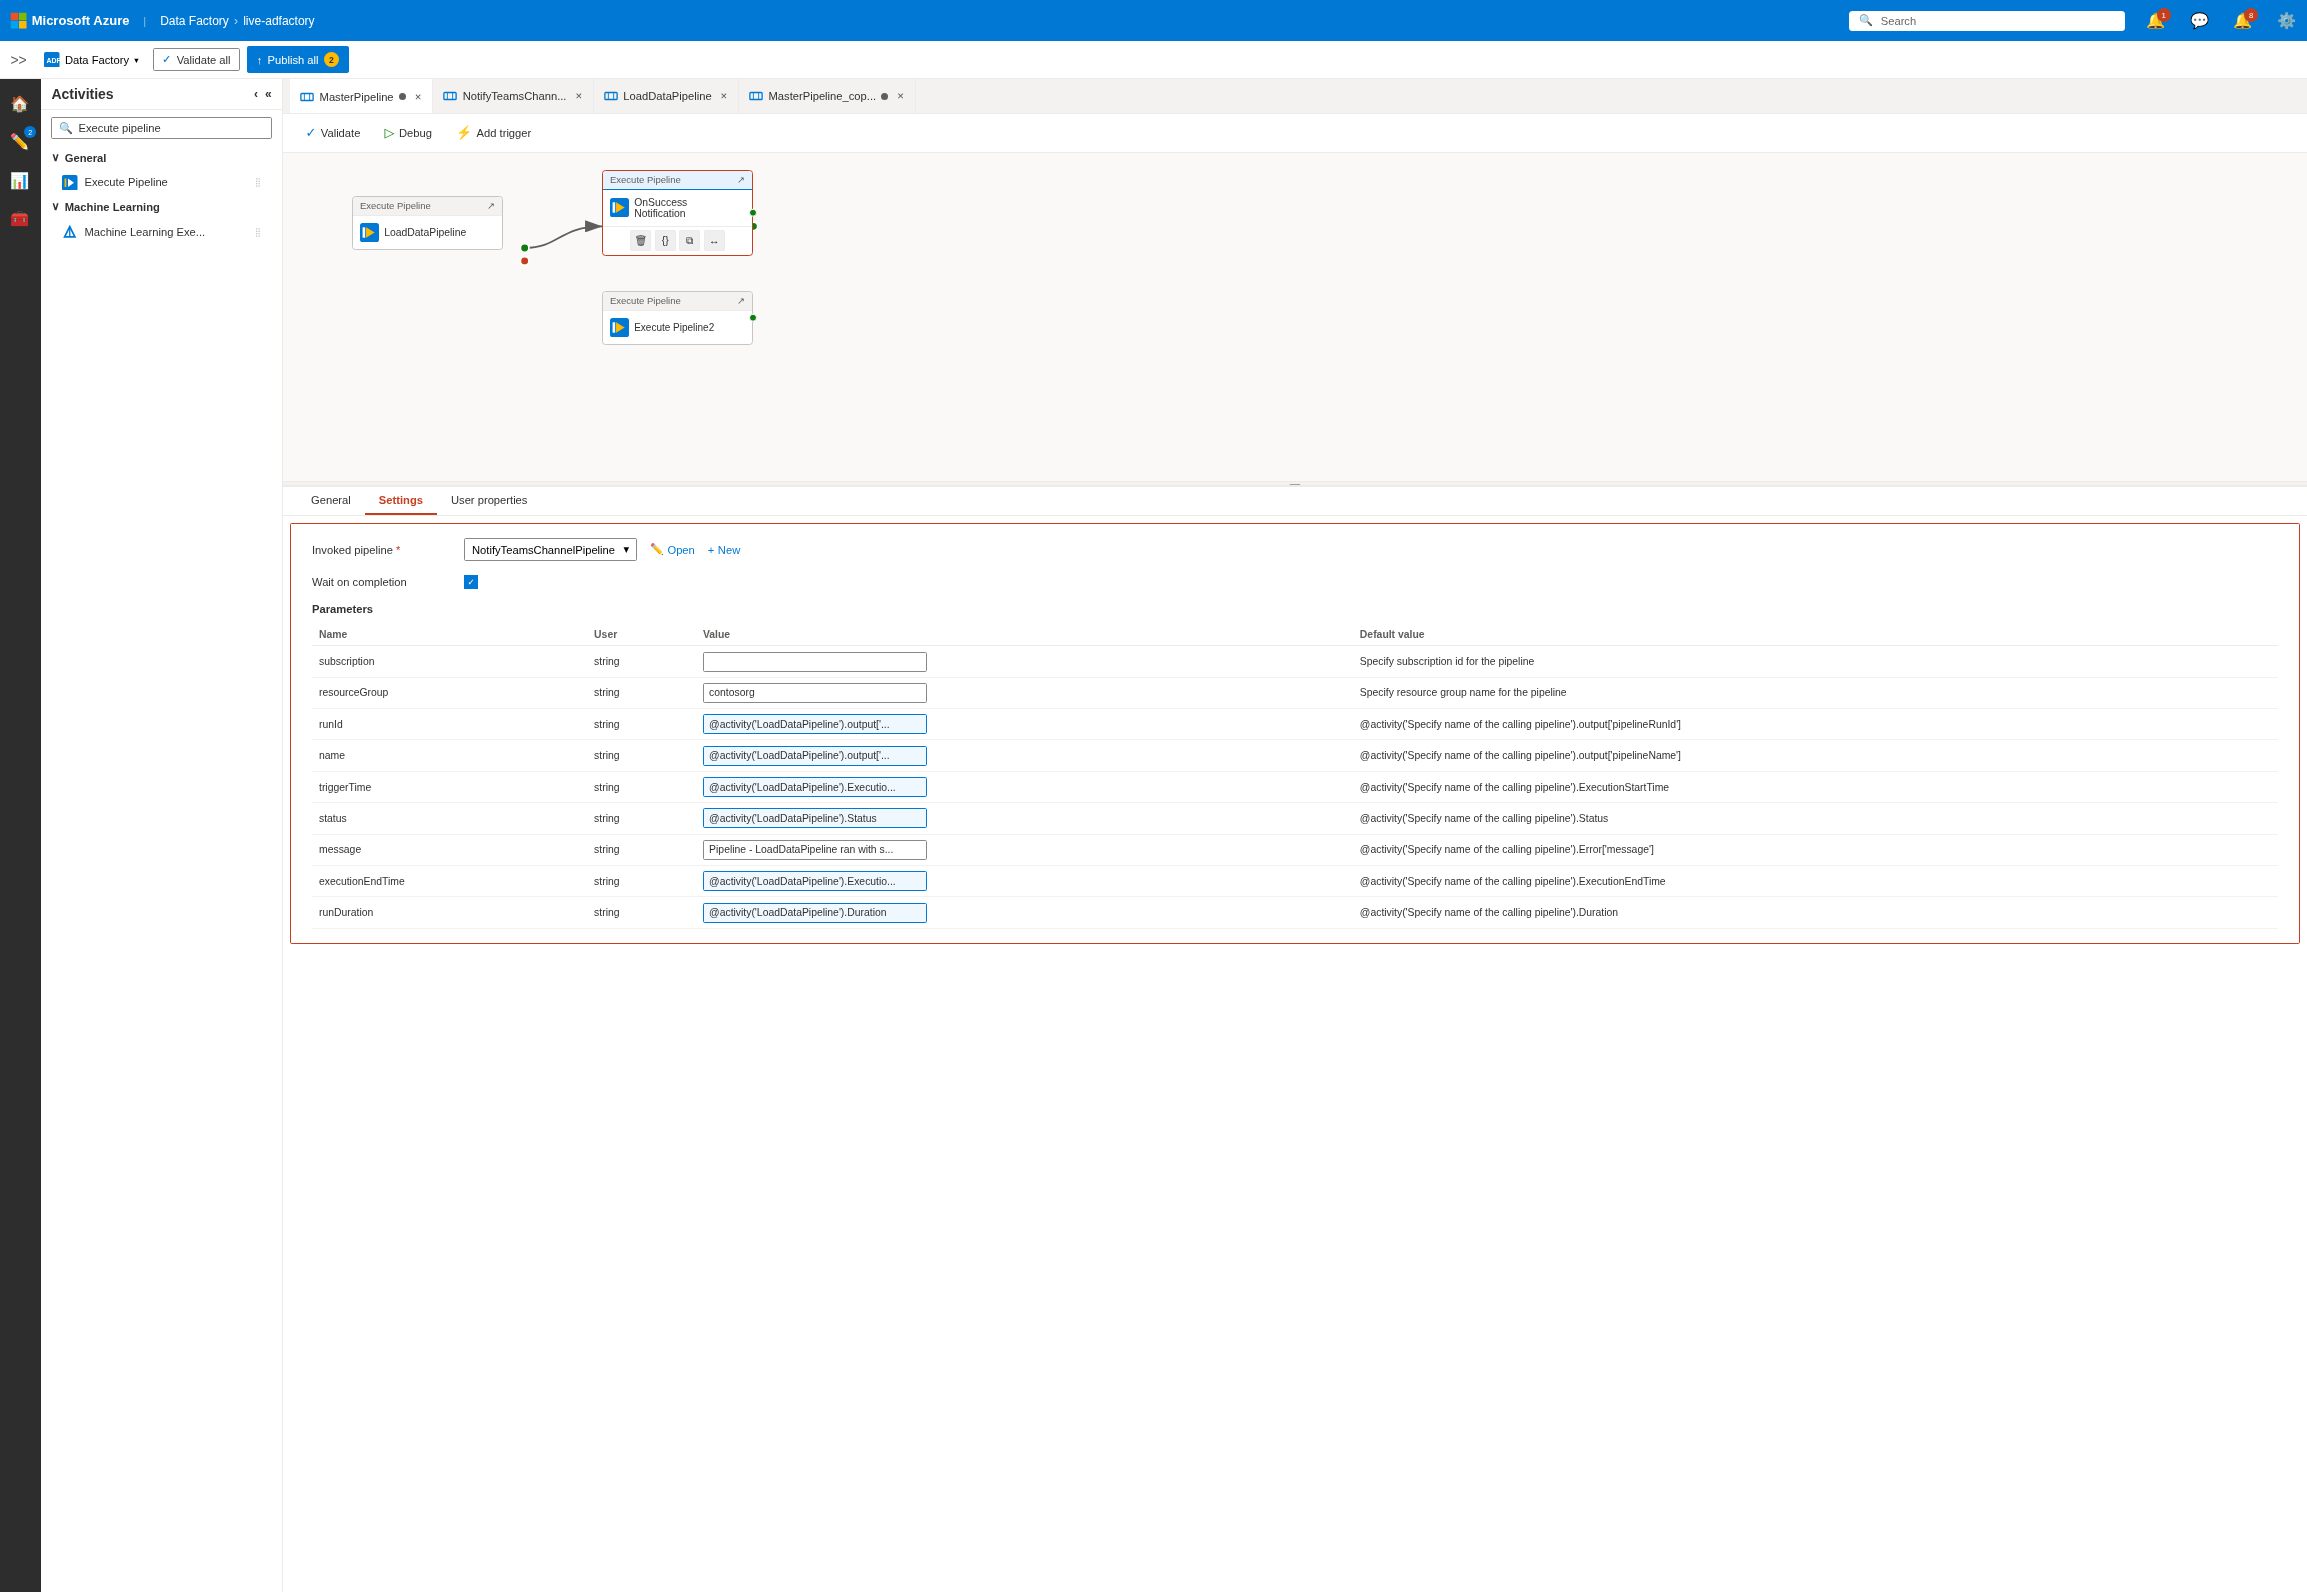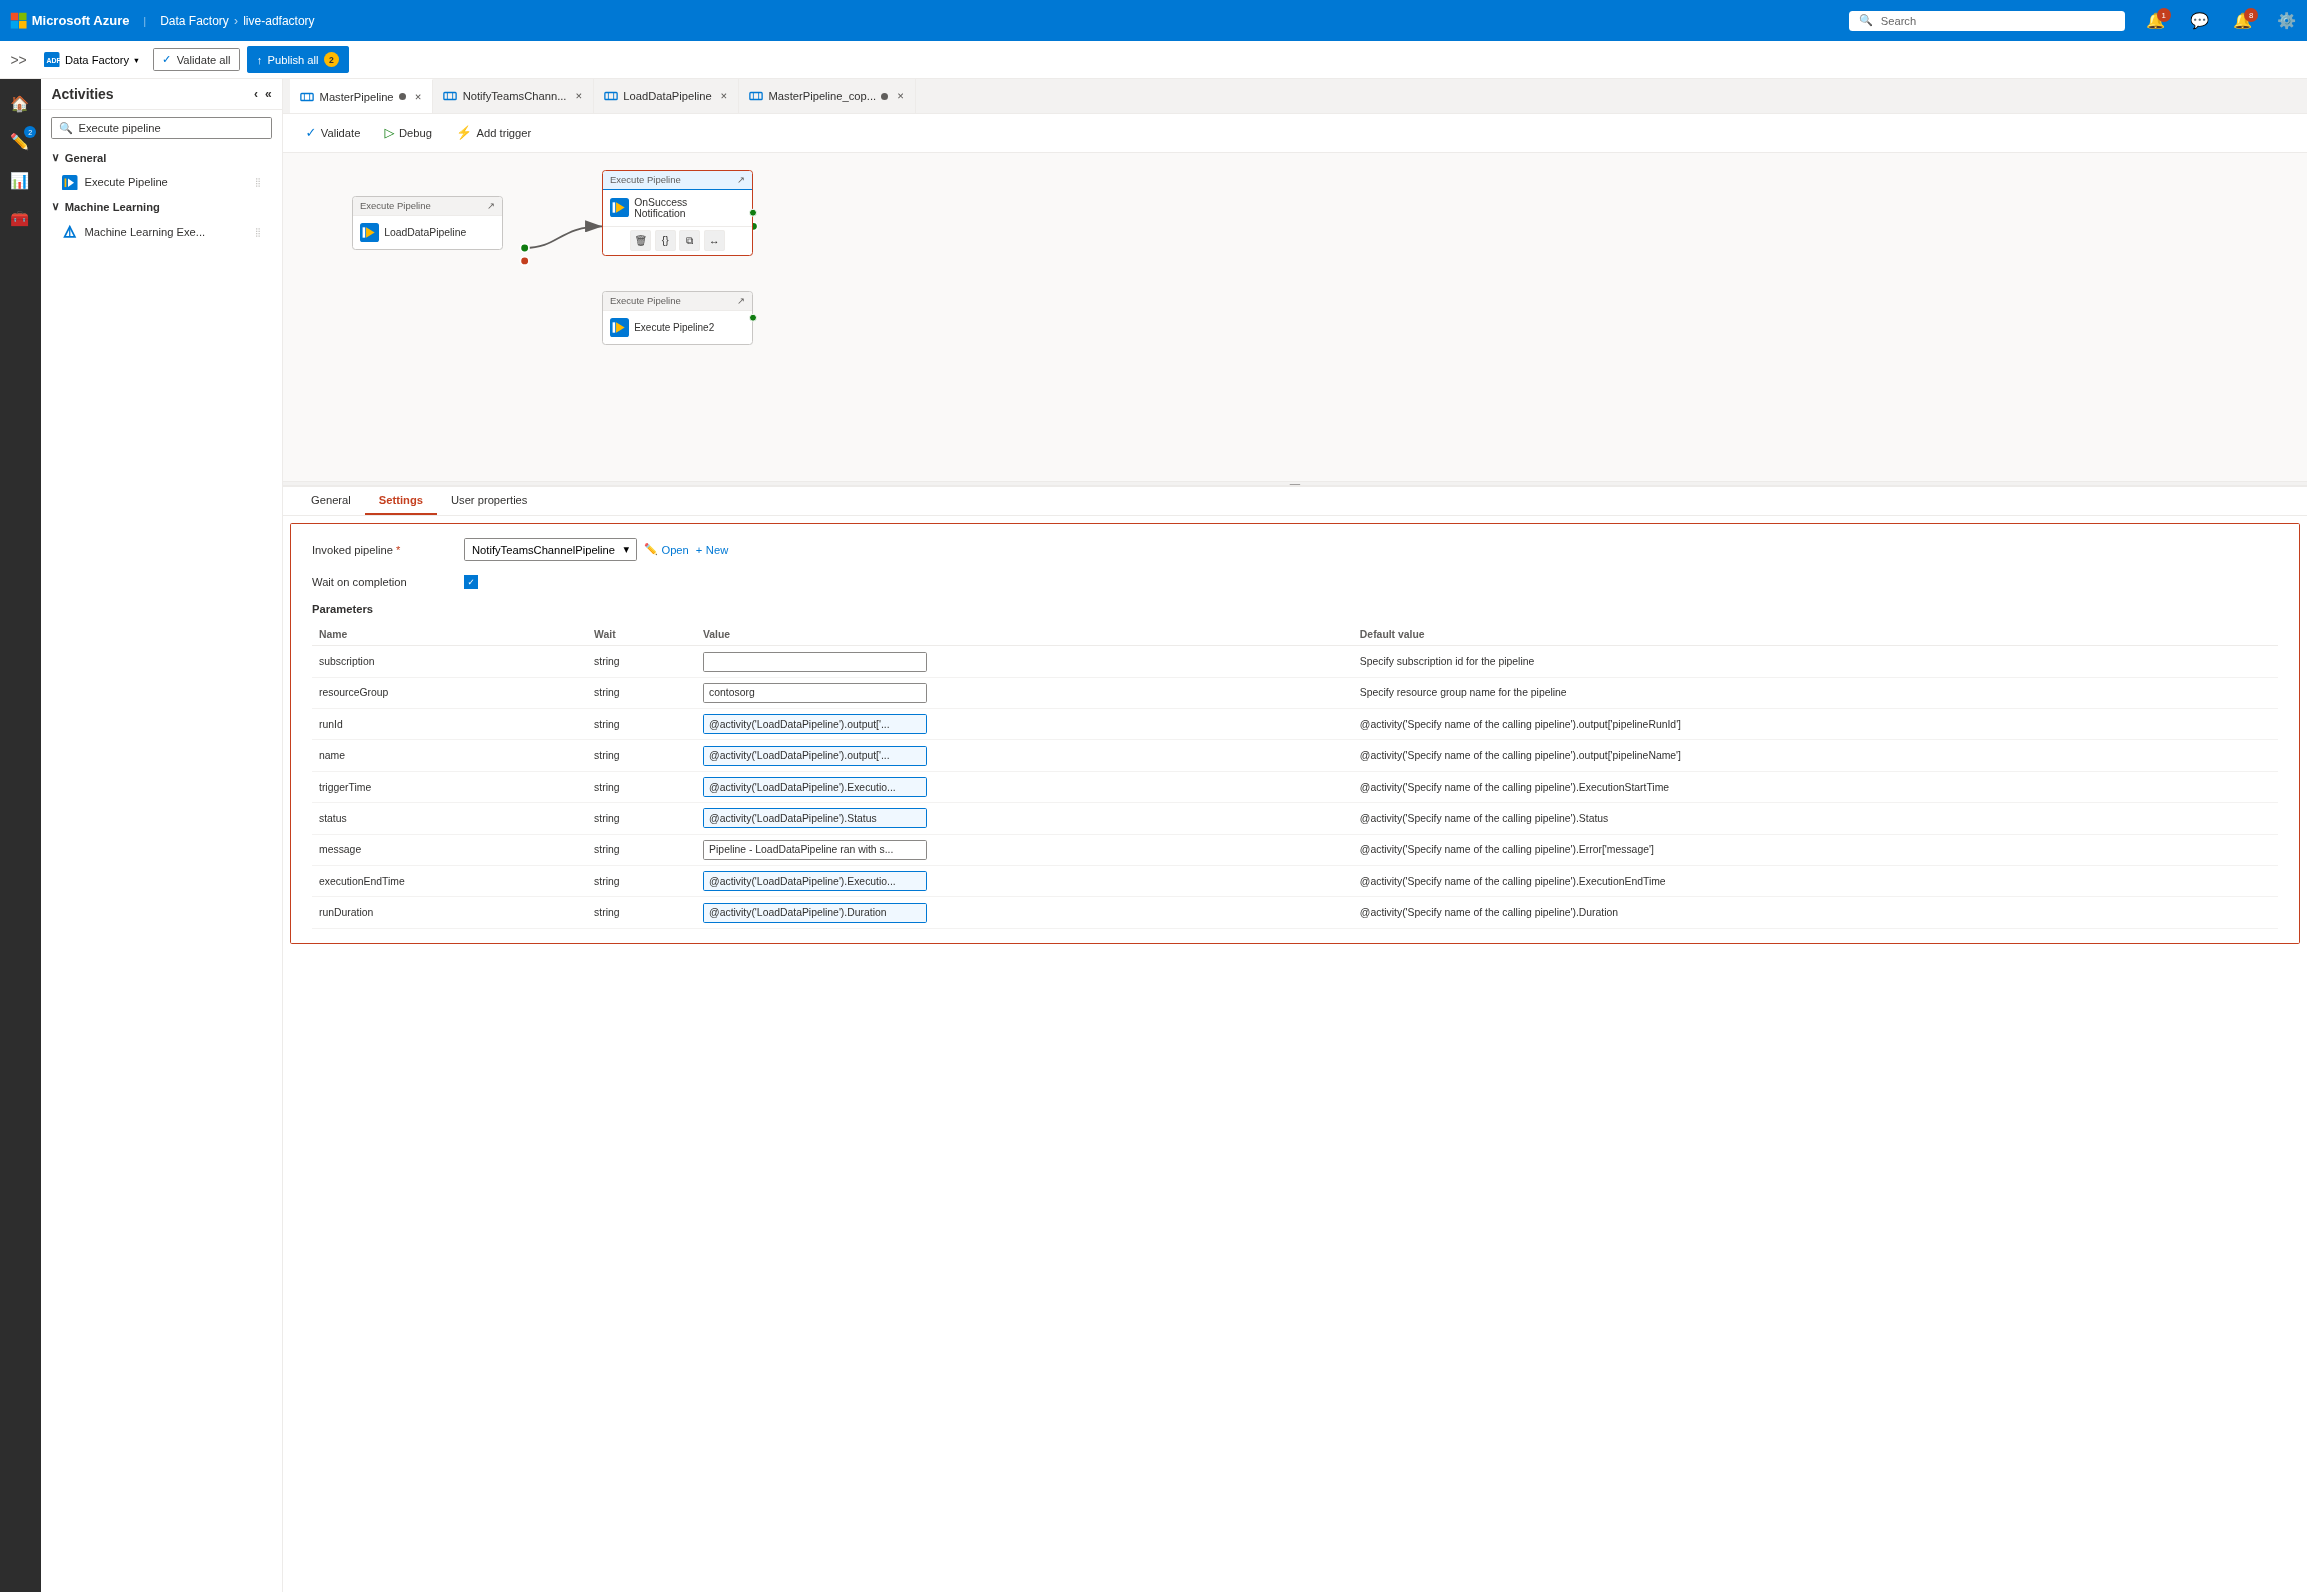--- a/index.html
+++ b/index.html
@@ -318,21 +318,21 @@
       margin-bottom: 14px;
       gap: 14px;
     }
     .settings-label {
       width: 138px;
       font-size: 11.2px;
       color: #323130;
       flex-shrink: 0;
     }
     .settings-label .required { color: #c43f1e; }
-    .settings-value { flex: 1; display: flex; align-items: center; gap: 7px; }
+    .settings-value { flex: 1; display: flex; align-items: center; gap: 13px; }
     .dropdown-input {
       display: flex;
       align-items: center;
       justify-content: space-between;
       border: 0.9px solid #8a8886;
       border-radius: 1.7px;
       padding: 4.3px 7px;
       width: 173px;
       background: white;
       cursor: pointer;
@@ -759,21 +759,21 @@
             <div class="checkbox-blue">✓</div>
           </div>
         </div>
 
         <div class="params-section">
           <div class="params-title">Parameters</div>
           <table class="params-table">
             <thead>
               <tr>
                 <th>Name</th>
-                <th>Wait</th>
+                <th>User</th>
                 <th>Value</th>
                 <th>Default value</th>
               </tr>
             </thead>
             <tbody id="params-tbody">
             <tr>
                   <td>subscription</td>
                   <td>string</td>
                   <td><input type="text" class="param-input" style=""></td>
                   <td class="default-val">Specify subscription id for the pipeline</td>

